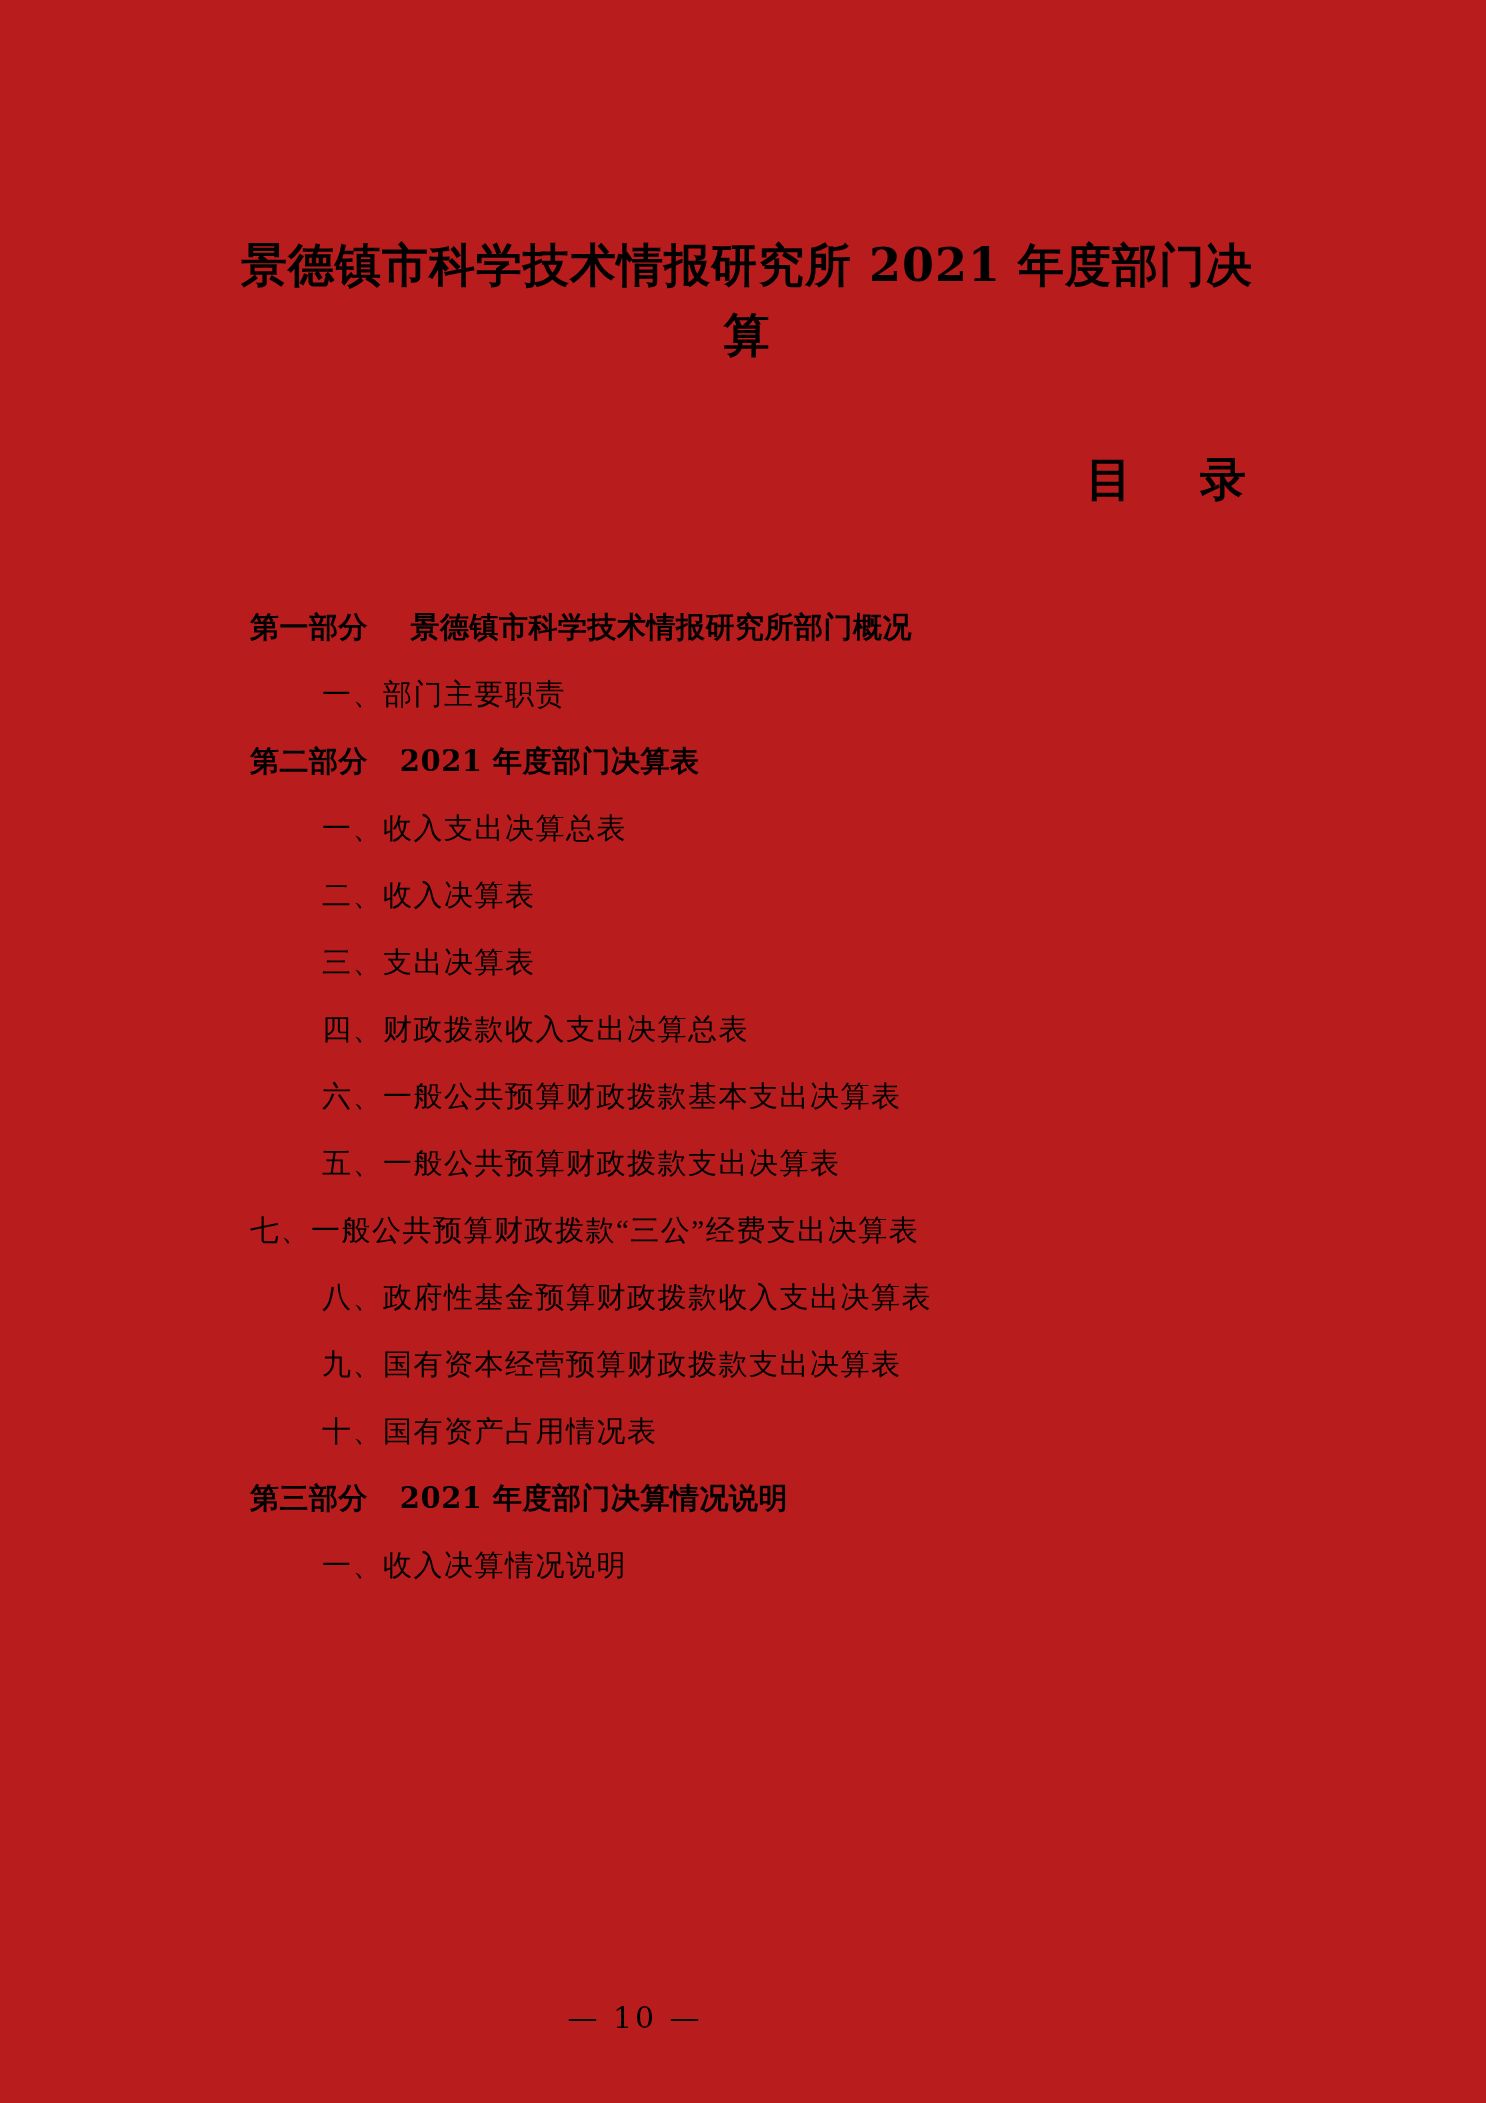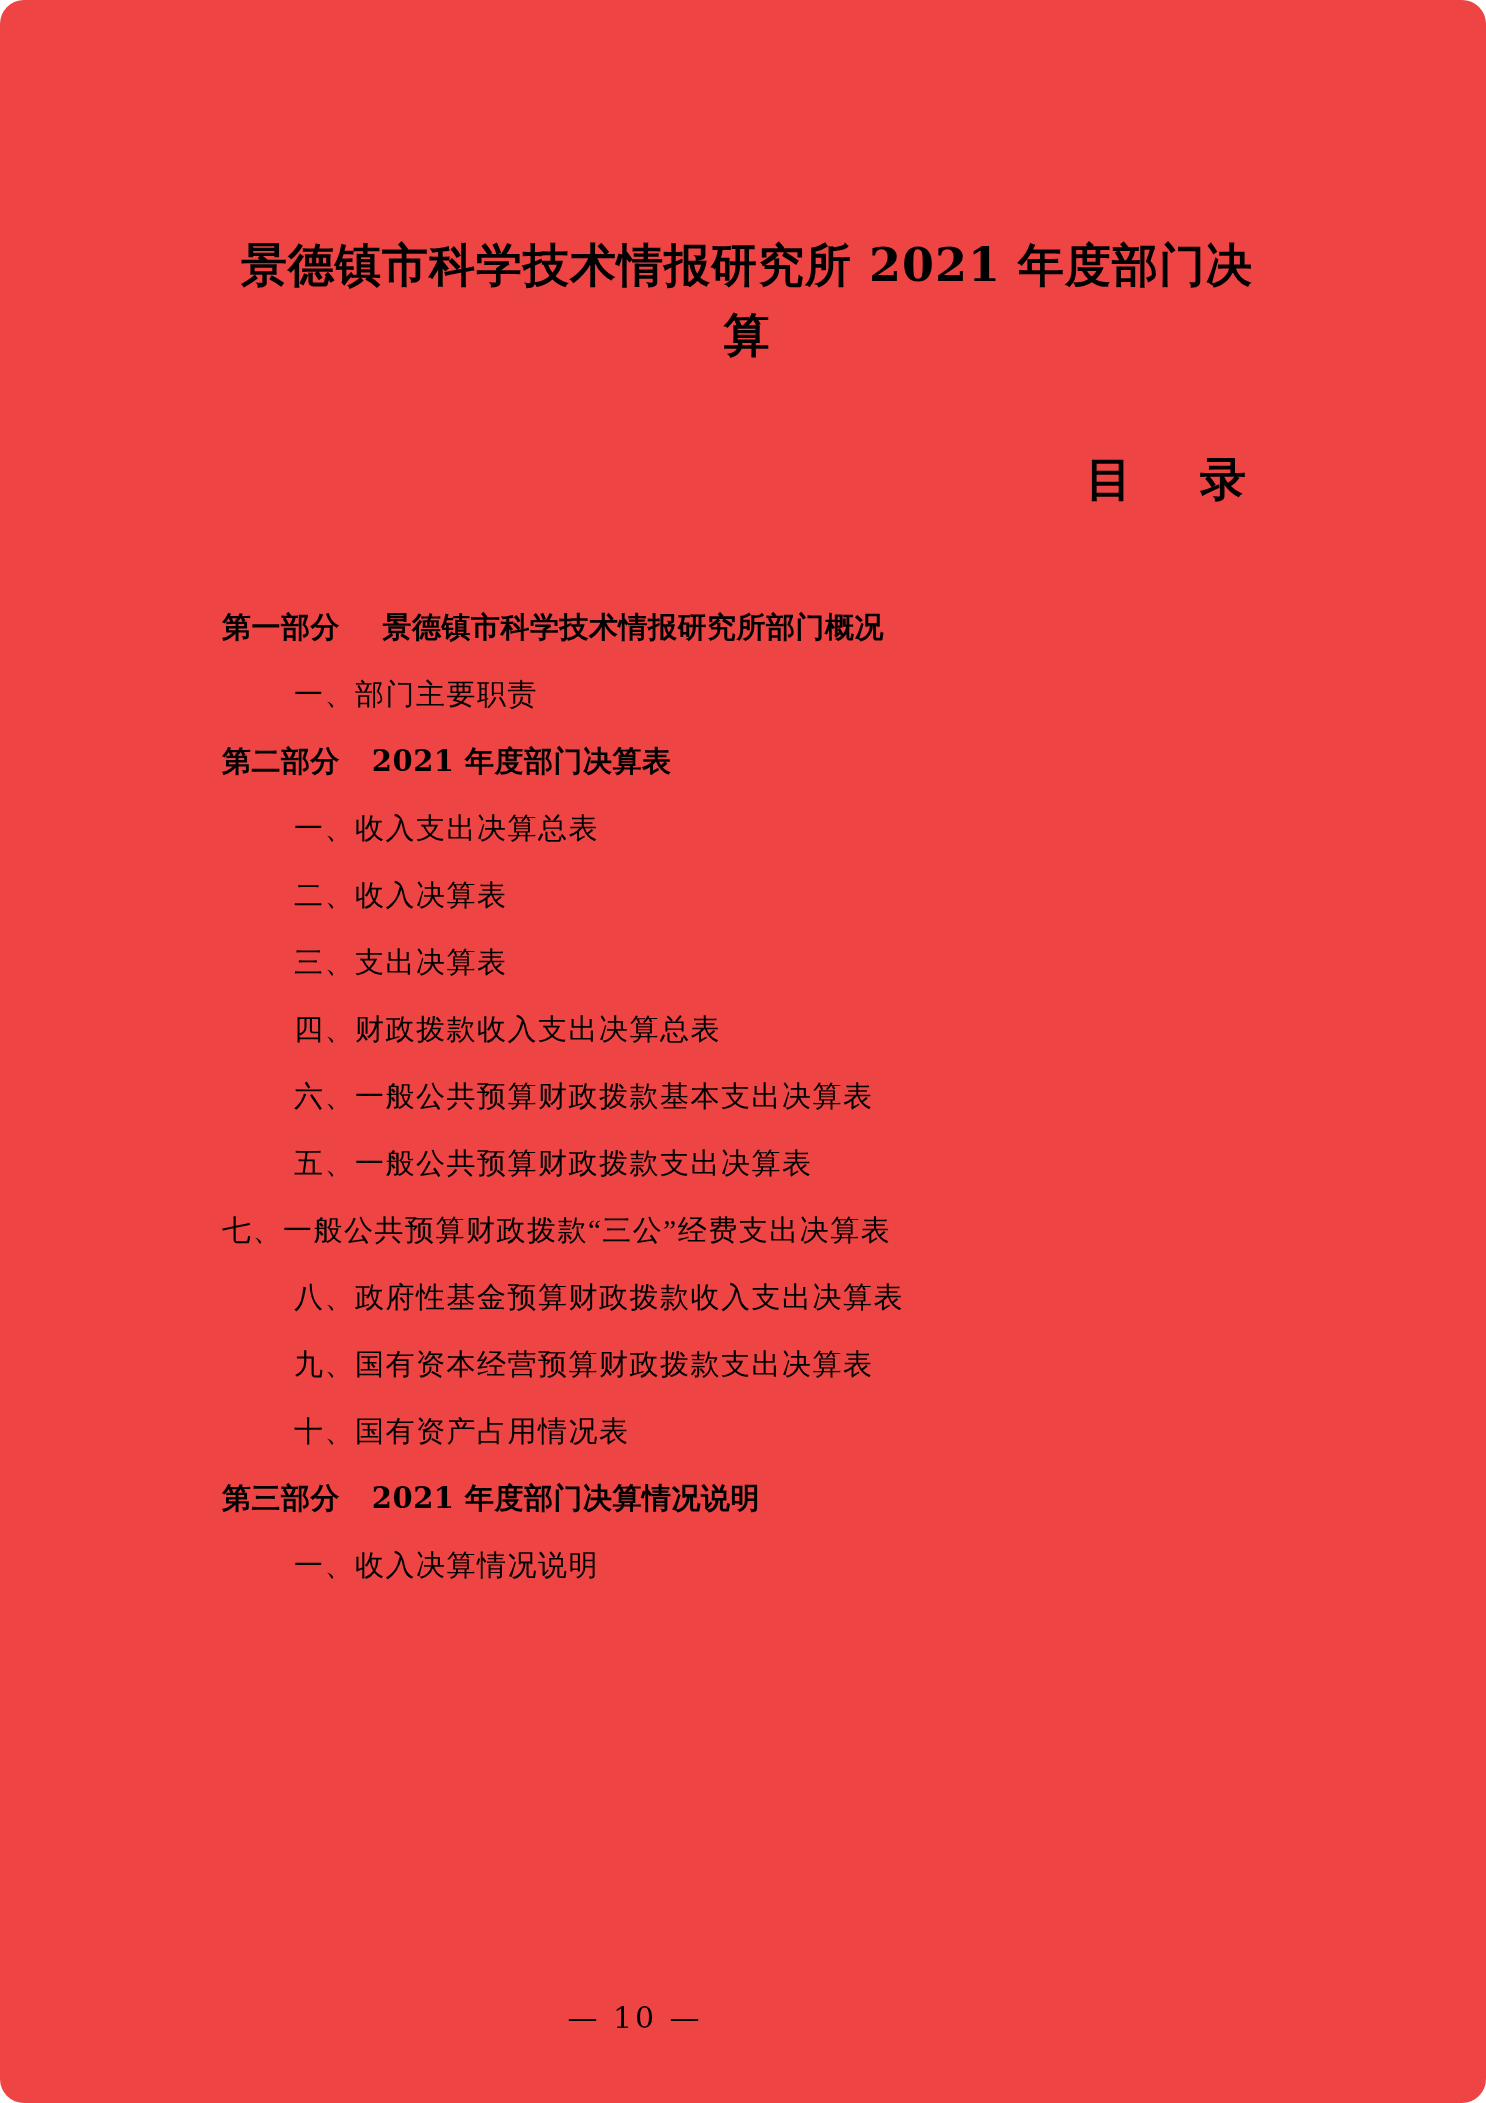--- a/index.html
+++ b/index.html
@@ -9,24 +9,23 @@
   }
   body {
     font-family: "DejaVu Serif", serif;
     color: #000000;
   }
   .page {
     width: 1486px;
     height: 2103px;
     position: relative;
     margin: 0 auto;
-    background: #ef4444;
+    background: #b91c1c;
     box-sizing: border-box;
     overflow: hidden;
-    border-radius: 24px;
   }
   .content {
     position: absolute;
     left: 222px;
     top: 0;
     width: 1050px;
   }
   .doc-title {
     margin-top: 230px;
     font-family: "DejaVu Serif", serif;
@@ -42,20 +41,21 @@
     font-family: "DejaVu Serif", serif;
     font-weight: bold;
     font-size: 46px;
     line-height: 58px;
     text-align: right;
     letter-spacing: 26px;
     text-indent: 26px;
   }
   .toc-list {
     margin-top: 86px;
+    margin-left: 28px;
   }
   .toc-part {
     font-family: "DejaVu Serif", serif;
     font-weight: bold;
     font-size: 29px;
     line-height: 67px;
     letter-spacing: 0.5px;
     white-space: pre;
   }
   .toc-item {

